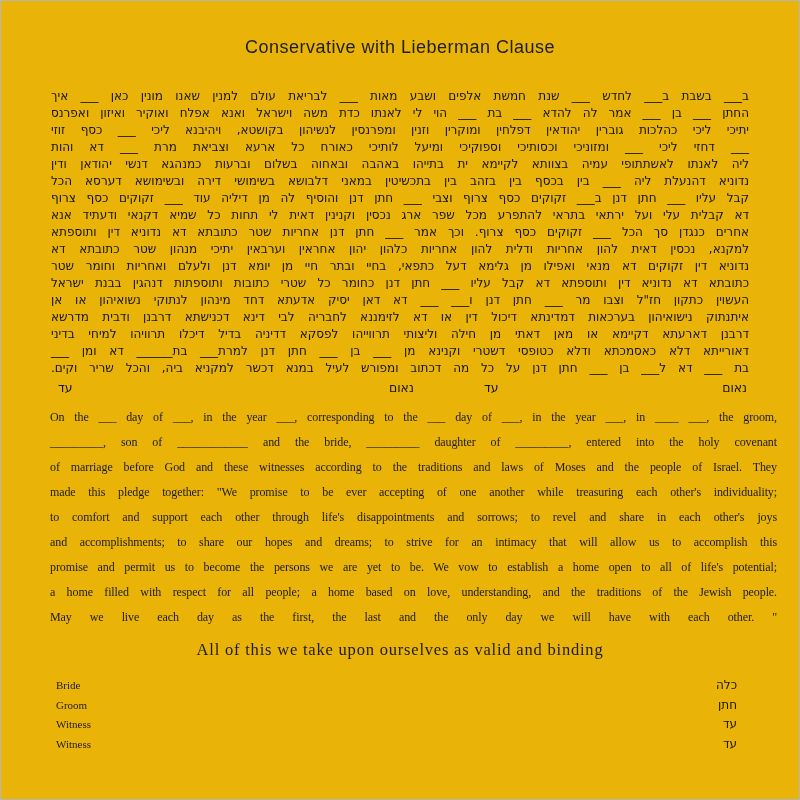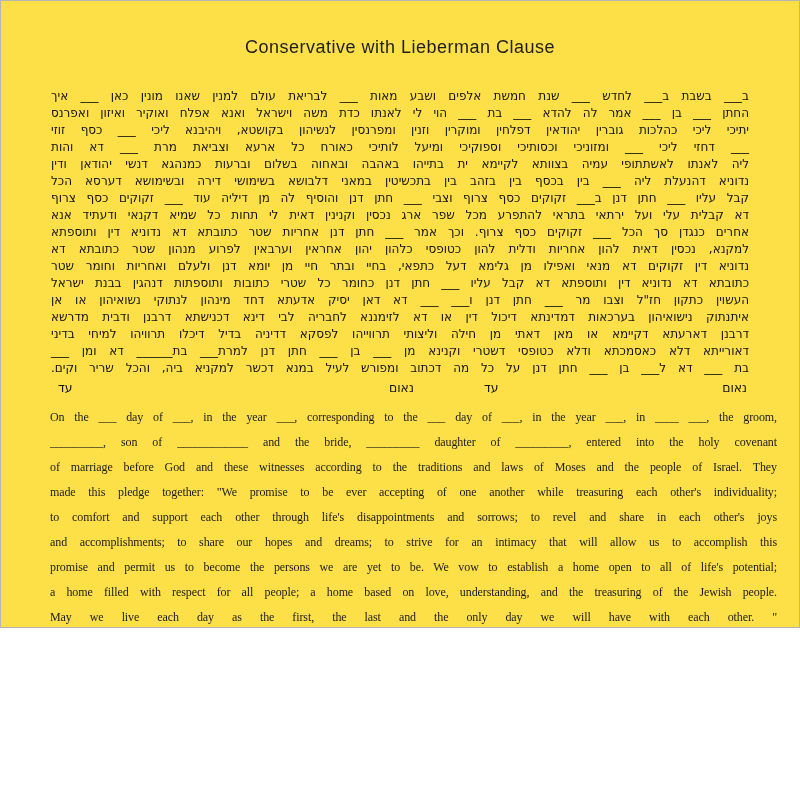--- a/index.html
+++ b/index.html
@@ -1,21 +1,21 @@
 <!DOCTYPE html>
 <html><head>
 <meta charset="utf-8">
 <style>
   * { box-sizing: border-box; margin: 0; padding: 0; }
   html, body { background: #ffffff; }
   .page {
     position: relative;
     width: 800px;
-    height: 628px;
-    background: #fde047;
+    height: 800px;
+    background: #eab308;
     border: 1px solid #b5b5b5;
     overflow: hidden;
   }
   .title {
     margin-top: 36px;
     text-align: center;
     font-family: "Liberation Sans", sans-serif;
     font-weight: 400;
     font-size: 18px;
     letter-spacing: 0.5px;
@@ -77,21 +77,21 @@
     align-items: baseline;
     height: 19.5px;
   }
   .sig-en {
     font-family: Liberation Serif, serif;
     font-size: 11px;
     color: #1c1c1c;
   }
   .sig-he {
     font-family: "DejaVu Sans", sans-serif;
-    font-size: 15px;
+    font-size: 12px;
     color: #141414;
     direction: rtl;
   }
 </style>
 </head>
 <body>
 
 <div class="page">
 
   <div class="title">Conservative with Lieberman Clause</div>
@@ -99,21 +99,21 @@
   <div class="hebrew-block">
     <div class="hline">ב___ בשבת ב___ לחדש ___ שנת חמשת אלפים ושבע מאות ___ לבריאת עולם למנין שאנו מונין כאן ___ איך</div>
     <div class="hline">החתן ___ בן ___ אמר לה להדא ___ בת ___ הוי לי לאנתו כדת משה וישראל ואנא אפלח ואוקיר ואיזון ואפרנס</div>
     <div class="hline">יתיכי ליכי כהלכות גוברין יהודאין דפלחין ומוקרין וזנין ומפרנסין לנשיהון בקושטא, ויהיבנא ליכי ___ כסף זוזי</div>
     <div class="hline">___ דחזי ליכי ___ ומזוניכי וכסותיכי וספוקיכי ומיעל לותיכי כאורח כל ארעא וצביאת מרת ___ דא והות</div>
     <div class="hline">ליה לאנתו לאשתתופי עמיה בצוותא לקיימא ית בתייהו באהבה ובאחוה בשלום וברעות כמנהגא דנשי יהודאן ודין</div>
     <div class="hline">נדוניא דהנעלת ליה ___ בין בכסף בין בזהב בין בתכשיטין במאני דלבושא בשימושי דירה ובשימושא דערסא הכל</div>
     <div class="hline">קבל עליו ___ חתן דנן ב___ זקוקים כסף צרוף וצבי ___ חתן דנן והוסיף לה מן דיליה עוד ___ זקוקים כסף צרוף</div>
     <div class="hline">דא קבלית עלי ועל ירתאי בתראי להתפרע מכל שפר ארג נכסין וקנינין דאית לי תחות כל שמיא דקנאי ודעתיד אנא</div>
     <div class="hline">אחרים כנגדן סך הכל ___ זקוקים כסף צרוף. וכך אמר ___ חתן דנן אחריות שטר כתובתא דא נדוניא דין ותוספתא</div>
-    <div class="hline">למקנא, נכסין דאית להון אחריות ודלית להון כטופסי כלהון יהון אחראין וערבאין לפרוע מנהון שטר כתובתא דא</div>
+    <div class="hline">למקנא, נכסין דאית להון אחריות ודלית להון אחריות כלהון יהון אחראין וערבאין יתיכי מנהון שטר כתובתא דא</div>
     <div class="hline">נדוניא דין זקוקים דא מנאי ואפילו מן גלימא דעל כתפאי, בחיי ובתר חיי מן יומא דנן ולעלם ואחריות וחומר שטר</div>
     <div class="hline">כתובתא דא נדוניא דין ותוספתא דא קבל עליו ___ חתן דנן כחומר כל שטרי כתובות ותוספתות דנהגין בבנת ישראל</div>
     <div class="hline">העשוין כתקון חז"ל וצבו מר ___ חתן דנן ו___ ___ דא דאן יסיק אדעתא דחד מינהון לנתוקי נשואיהון או אן</div>
     <div class="hline">איתנתוק נישואיהון בערכאות דמדינתא דיכול דין או דא לזימננא לחבריה לבי דינא דכנישתא דרבנן ודבית מדרשא</div>
     <div class="hline">דרבנן דארעתא דקיימא או מאן דאתי מן חילה וליצותי תרווייהו לפסקא דדיניה בדיל דיכלו תרוויהו למיחי בדיני</div>
     <div class="hline">דאורייתא דלא כאסמכתא ודלא כטופסי דשטרי וקנינא מן ___ בן ___ חתן דנן למרת___ בת______ דא ומן ___</div>
     <div class="hline">בת ___ דא ל___ בן ___ חתן דנן על כל מה דכתוב ומפורש לעיל במנא דכשר למקניא ביה, והכל שריר וקים.</div>
   </div>
 
   <div class="heb-attest">
@@ -124,21 +124,21 @@
   </div>
 
   <div class="english-block">
     <div class="eline">On the ___ day of ___, in the year ___, corresponding to the ___ day of ___, in the year ___, in ____ ___, the groom,</div>
     <div class="eline">_________, son of ____________ and the bride, _________ daughter of _________, entered into the holy covenant</div>
     <div class="eline">of marriage before God and these witnesses according to the traditions and laws of Moses and the people of Israel. They</div>
     <div class="eline">made this pledge together: "We promise to be ever accepting of one another while treasuring each other's individuality;</div>
     <div class="eline">to comfort and support each other through life's disappointments and sorrows; to revel and share in each other's joys</div>
     <div class="eline">and accomplishments; to share our hopes and dreams; to strive for an intimacy that will allow us to accomplish this</div>
     <div class="eline">promise and permit us to become the persons we are yet to be. We vow to establish a home open to all of life's potential;</div>
-    <div class="eline">a home filled with respect for all people; a home based on love, understanding, and the treasuring of the Jewish people.</div>
+    <div class="eline">a home filled with respect for all people; a home based on love, understanding, and the traditions of the Jewish people.</div>
     <div class="eline">May we live each day as the first, the last and the only day we will have with each other. "</div>
   </div>
 
   <div class="closing">All of this we take upon ourselves as valid and binding</div>
 
   <div class="sig-block">
     <div class="sig-row">
       <span class="sig-en">Bride</span>
       <span class="sig-he">כלה</span>
     </div>

